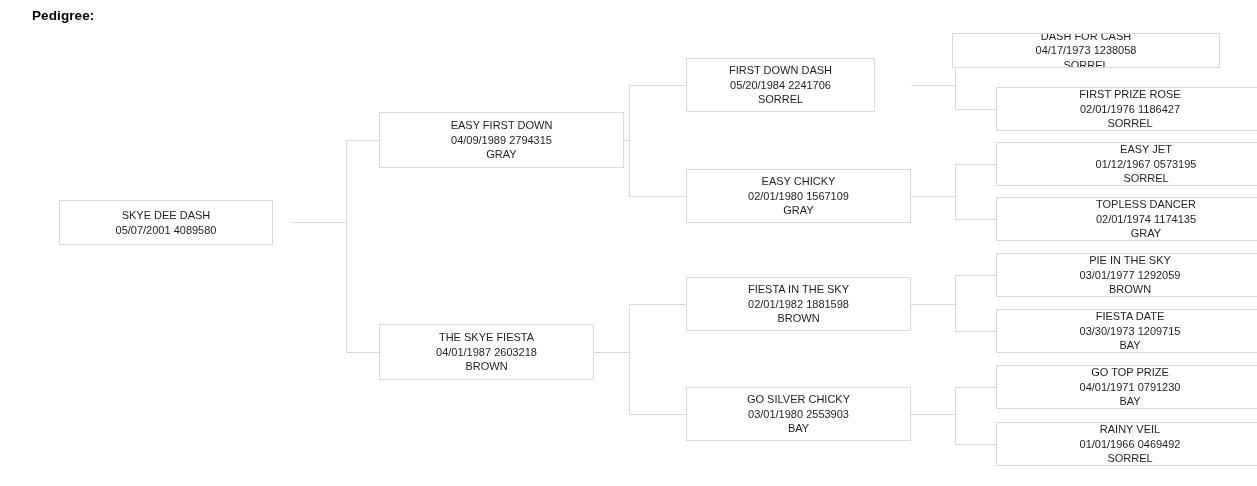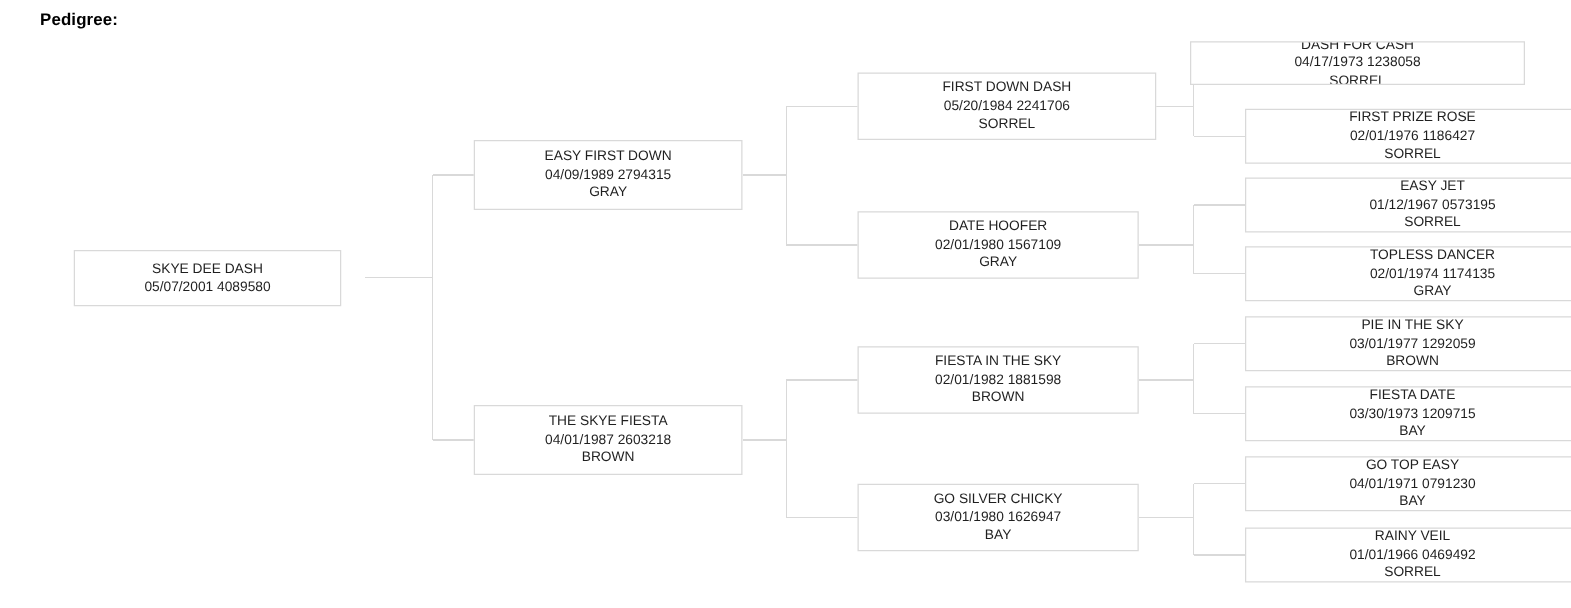--- a/index.html
+++ b/index.html
@@ -46,53 +46,53 @@
   </svg>
 
   <div>
 
     <div class="node" style="left:45px;top:200px;width:214px;height:45px">
       <div class="nm">SKYE DEE DASH</div>
       <div class="dt"><span>05/07/2001</span> <span>4089580</span></div>
 
     </div>
 
-    <div class="node" style="left:365px;top:112px;width:215px;height:56px">
+    <div class="node" style="left:365px;top:112px;width:245px;height:56px">
       <div class="nm">EASY FIRST DOWN</div>
       <div class="dt"><span>04/09/1989</span> <span>2794315</span></div>
       <div class="cl">GRAY</div>
     </div>
 
     <div class="node" style="left:365px;top:324px;width:215px;height:56px">
       <div class="nm">THE SKYE FIESTA</div>
       <div class="dt"><span>04/01/1987</span> <span>2603218</span></div>
       <div class="cl">BROWN</div>
     </div>
 
-    <div class="node" style="left:672px;top:58px;width:239px;height:54px">
+    <div class="node" style="left:672px;top:58px;width:189px;height:54px">
       <div class="nm">FIRST DOWN DASH</div>
       <div class="dt"><span>05/20/1984</span> <span>2241706</span></div>
       <div class="cl">SORREL</div>
     </div>
 
     <div class="node" style="left:672px;top:169px;width:225px;height:54px">
-      <div class="nm">DATE HOOFER</div>
+      <div class="nm">EASY CHICKY</div>
       <div class="dt"><span>02/01/1980</span> <span>1567109</span></div>
       <div class="cl">GRAY</div>
     </div>
 
     <div class="node" style="left:672px;top:277px;width:225px;height:54px">
       <div class="nm">FIESTA IN THE SKY</div>
       <div class="dt"><span>02/01/1982</span> <span>1881598</span></div>
       <div class="cl">BROWN</div>
     </div>
 
     <div class="node" style="left:672px;top:387px;width:225px;height:54px">
       <div class="nm">GO SILVER CHICKY</div>
-      <div class="dt"><span>03/01/1980</span> <span>1626947</span></div>
+      <div class="dt"><span>03/01/1980</span> <span>2553903</span></div>
       <div class="cl">BAY</div>
     </div>
 
     <div class="node" style="left:938px;top:33px;width:268px;height:35px">
       <div class="nm">DASH FOR CASH</div>
       <div class="dt"><span>04/17/1973</span> <span>1238058</span></div>
       <div class="cl">SORREL</div>
     </div>
 
     <div class="node" style="left:982px;top:87px;width:268px;height:44px">
@@ -119,21 +119,21 @@
       <div class="cl">BROWN</div>
     </div>
 
     <div class="node" style="left:982px;top:309px;width:268px;height:44px">
       <div class="nm">FIESTA DATE</div>
       <div class="dt"><span>03/30/1973</span> <span>1209715</span></div>
       <div class="cl">BAY</div>
     </div>
 
     <div class="node" style="left:982px;top:365px;width:268px;height:44px">
-      <div class="nm">GO TOP EASY</div>
+      <div class="nm">GO TOP PRIZE</div>
       <div class="dt"><span>04/01/1971</span> <span>0791230</span></div>
       <div class="cl">BAY</div>
     </div>
 
     <div class="node" style="left:982px;top:422px;width:268px;height:44px">
       <div class="nm">RAINY VEIL</div>
       <div class="dt"><span>01/01/1966</span> <span>0469492</span></div>
       <div class="cl">SORREL</div>
     </div>
 

